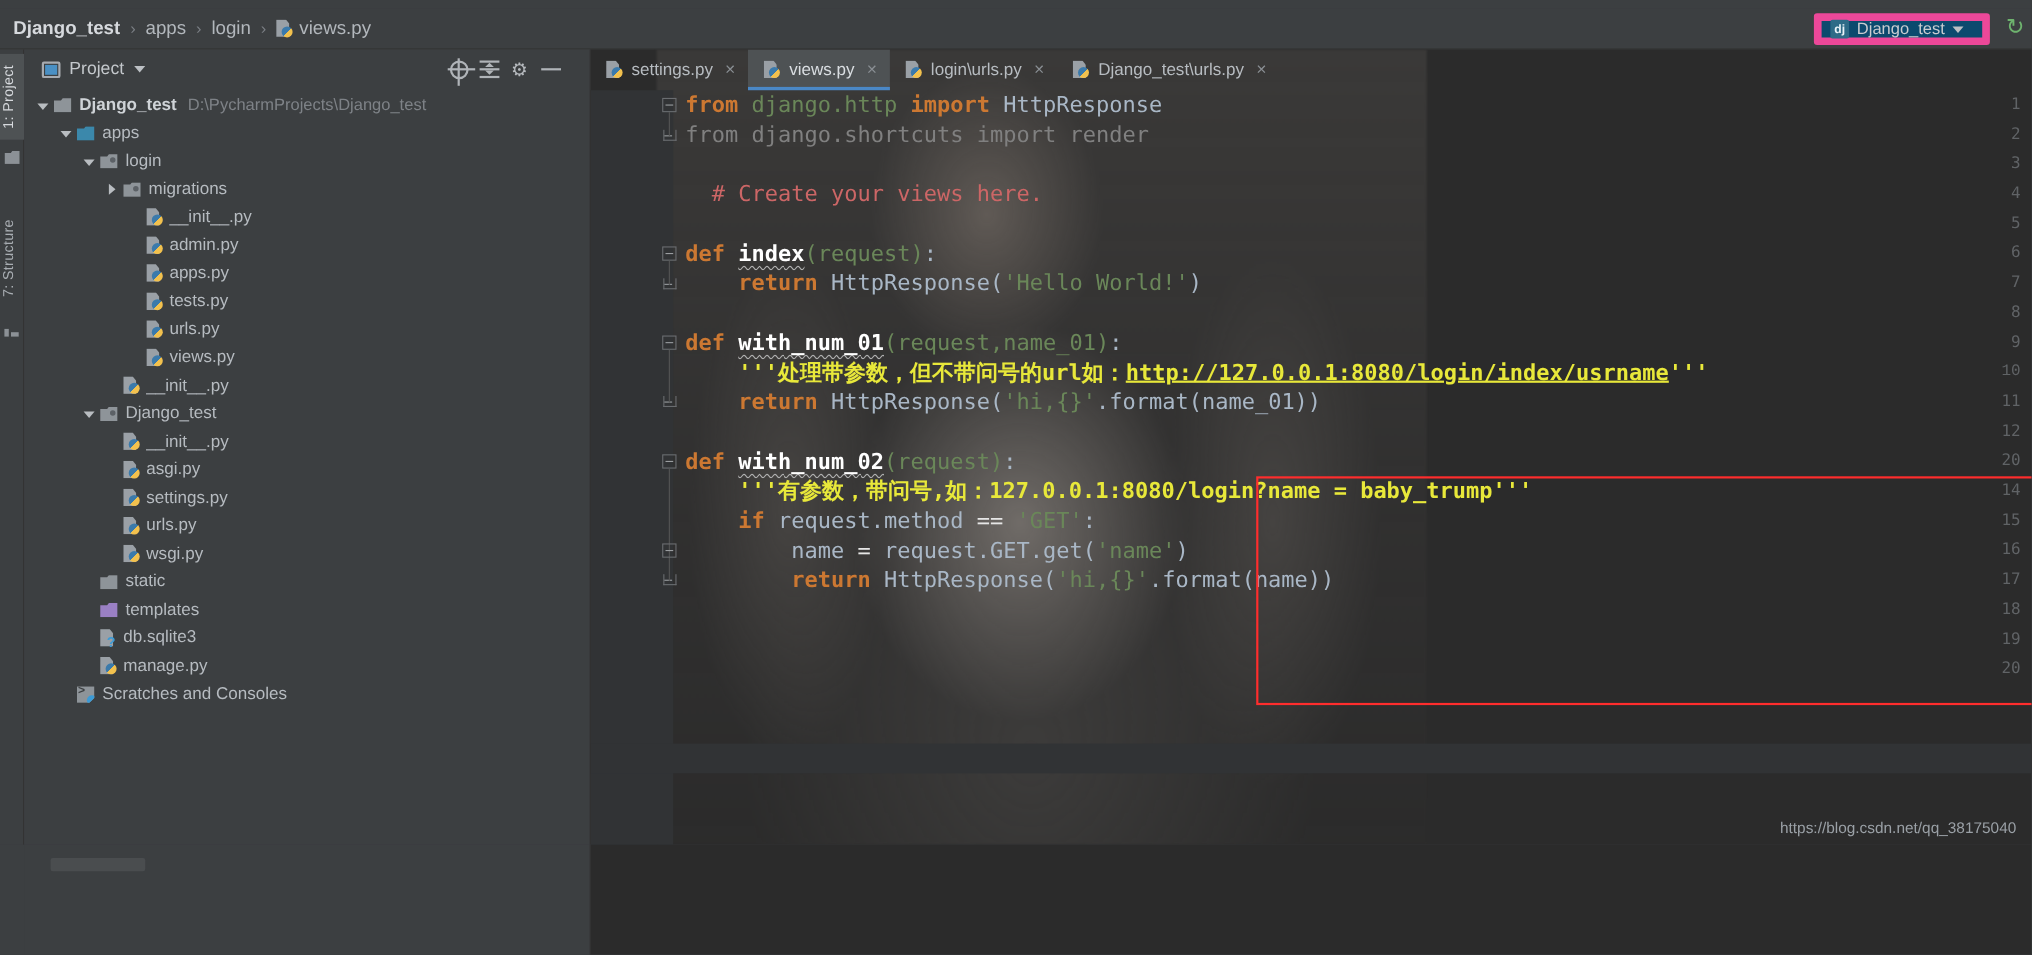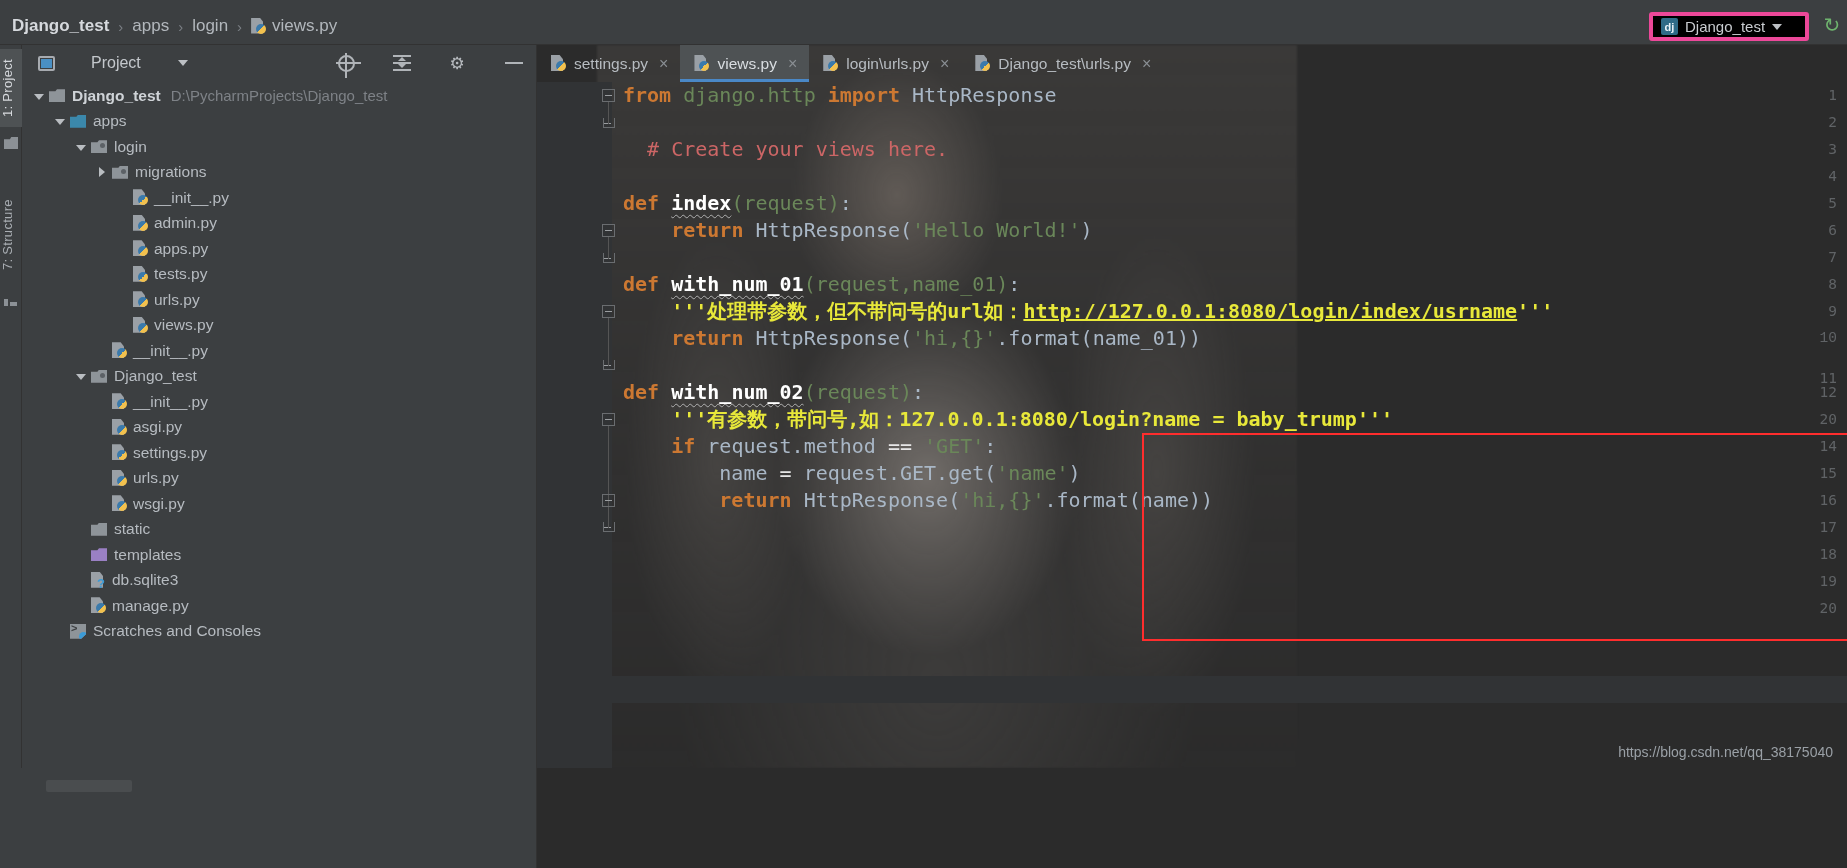--- a/index.html
+++ b/index.html
@@ -60,21 +60,21 @@
   .qicon::after {
     content: "?"; position: absolute; left: 6px; top: 4px;
     font-size: 13px; font-weight: bold; color: #3c9bd6;
     font-family: "Liberation Sans", sans-serif;
   }
 
   
   .runwidget {
     position: absolute; right: 38px; top: 12px;
     height: 29px; min-width: 160px;
-    background: #000000; border: 4px solid #ec4899; border-radius: 3px;
+    background: #0c4a6e; border: 7px solid #ec4899; border-radius: 3px;
     display: flex; align-items: center; padding: 0 8px; gap: 7px;
   }
   .runwidget .label { font-size: 15px; color: #c9ccd0; }
   .chev { width: 0; height: 0; border-left: 5px solid transparent;
           border-right: 5px solid transparent; border-top: 6px solid #bcc0c4; }
   .dj-badge {
     width: 17px; height: 17px; background: #2e6b87; border-radius: 2px;
     display: flex; align-items: center; justify-content: center;
     font-size: 11px; color: #e8f3f8; font-weight: bold;
   }
@@ -105,21 +105,21 @@
   .vico.grid { top: 250px; }
   .vico.grid::before{content:"";position:absolute;left:0;top:4px;width:4px;height:7px;background:#8c9196;}
   .vico.grid::after{content:"";position:absolute;left:6px;top:7px;width:7px;height:4px;background:#8c9196;}
 
   
   .projpanel {
     position: absolute; left: 22px; top: 45px; width: 515px; height: 723px;
     background: #3c3f41; border-right: 1px solid #323232;
   }
   .proj-header {
-    height: 36px; display: flex; align-items: center; padding: 0 8px 0 16px; gap: 28px;
+    height: 36px; display: flex; align-items: center; padding: 0 21px 0 16px;
   }
   .proj-header .ptitle { font-size: 16px; color: #c4c8cc; margin-left: 8px; }
   .win-ico {
     width: 17px; height: 15px; border: 2px solid #a7abb0; border-radius: 2px;
     position: relative; flex: none;
   }
   .win-ico::after { content:""; position:absolute; left:1px; top:1px;
      right:1px; bottom:1px; background:#4a90c4; }
   .hdr-spacer { flex: 1 1 auto; }
   .hdr-btn {
@@ -525,21 +525,21 @@
           <div class="lnum" style="top: 0px;">1</div>
           <div class="lnum" style="top: 27px;">2</div>
           <div class="lnum" style="top: 54px;">3</div>
           <div class="lnum" style="top: 81px;">4</div>
           <div class="lnum" style="top: 108px;">5</div>
           <div class="lnum" style="top: 135px;">6</div>
           <div class="lnum" style="top: 162px;">7</div>
           <div class="lnum" style="top: 189px;">8</div>
           <div class="lnum" style="top: 216px;">9</div>
           <div class="lnum" style="top: 243px; font-family: Liberation Mono, monospace;">10</div>
-          <div class="lnum" style="top: 270px; margin-top: 13px;">11</div>
+          <div class="lnum" style="top: 270px;">11</div>
           <div class="lnum" style="top: 297px;">12</div>
           <div class="lnum" style="top: 324px;">20</div>
           <div class="lnum" style="top: 351px;">14</div>
           <div class="lnum" style="top: 378px;">15</div>
           <div class="lnum" style="top: 405px;">16</div>
           <div class="lnum" style="top: 432px;">17</div>
           <div class="lnum" style="top: 459px;">18</div>
           <div class="lnum" style="top: 486px;">19</div>
           <div class="lnum" style="top: 513px;">20</div>
         </div>
@@ -555,20 +555,21 @@
         <div class="foldmark end" style="top:278px"></div>
         <div class="foldline" style="top:236px;height:48px"></div>
         <div class="foldmark" style="top:331px"></div>
         <div class="foldmark end" style="top:440px"></div>
         <div class="foldline" style="top:344px;height:102px"></div>
         <div class="foldmark" style="top:412px"></div>
       </div>
 
       <div class="codelines" id="codelines">
           <div class="cline"><span class="kw">from</span> <span class="grn">django.http</span> <span class="kw">import</span> <span class="cls">HttpResponse</span></div>
+          <div class="cline"><span class="dim">from django.shortcuts import render</span></div>
           <div class="cline">&nbsp;</div>
           <div class="cline">  <span class="com"># Create your views here.</span></div>
           <div class="cline">&nbsp;</div>
           <div class="cline"><span class="kw">def</span> <span class="fnb wavy">index</span><span class="grn">(request)</span>:</div>
           <div class="cline">    <span class="kw">return</span> <span class="cls">HttpResponse</span>(<span class="str">'Hello World!'</span>)</div>
           <div class="cline">&nbsp;</div>
           <div class="cline"><span class="kw">def</span> <span class="fnb wavy">with_num_01</span><span class="grn">(request,name_01)</span>:</div>
           <div class="cline">    <span class="yel">'''</span><span class="yel">处理带参数，但不带问号的url如：</span><span class="yelu">http://127.0.0.1:8080/login/index/usrname</span><span class="yel">'''</span></div>
           <div class="cline">    <span class="kw">return</span> <span class="cls">HttpResponse</span>(<span class="str">'hi,{}'</span>.format(name_01))</div>
           <div class="cline">&nbsp;</div>

